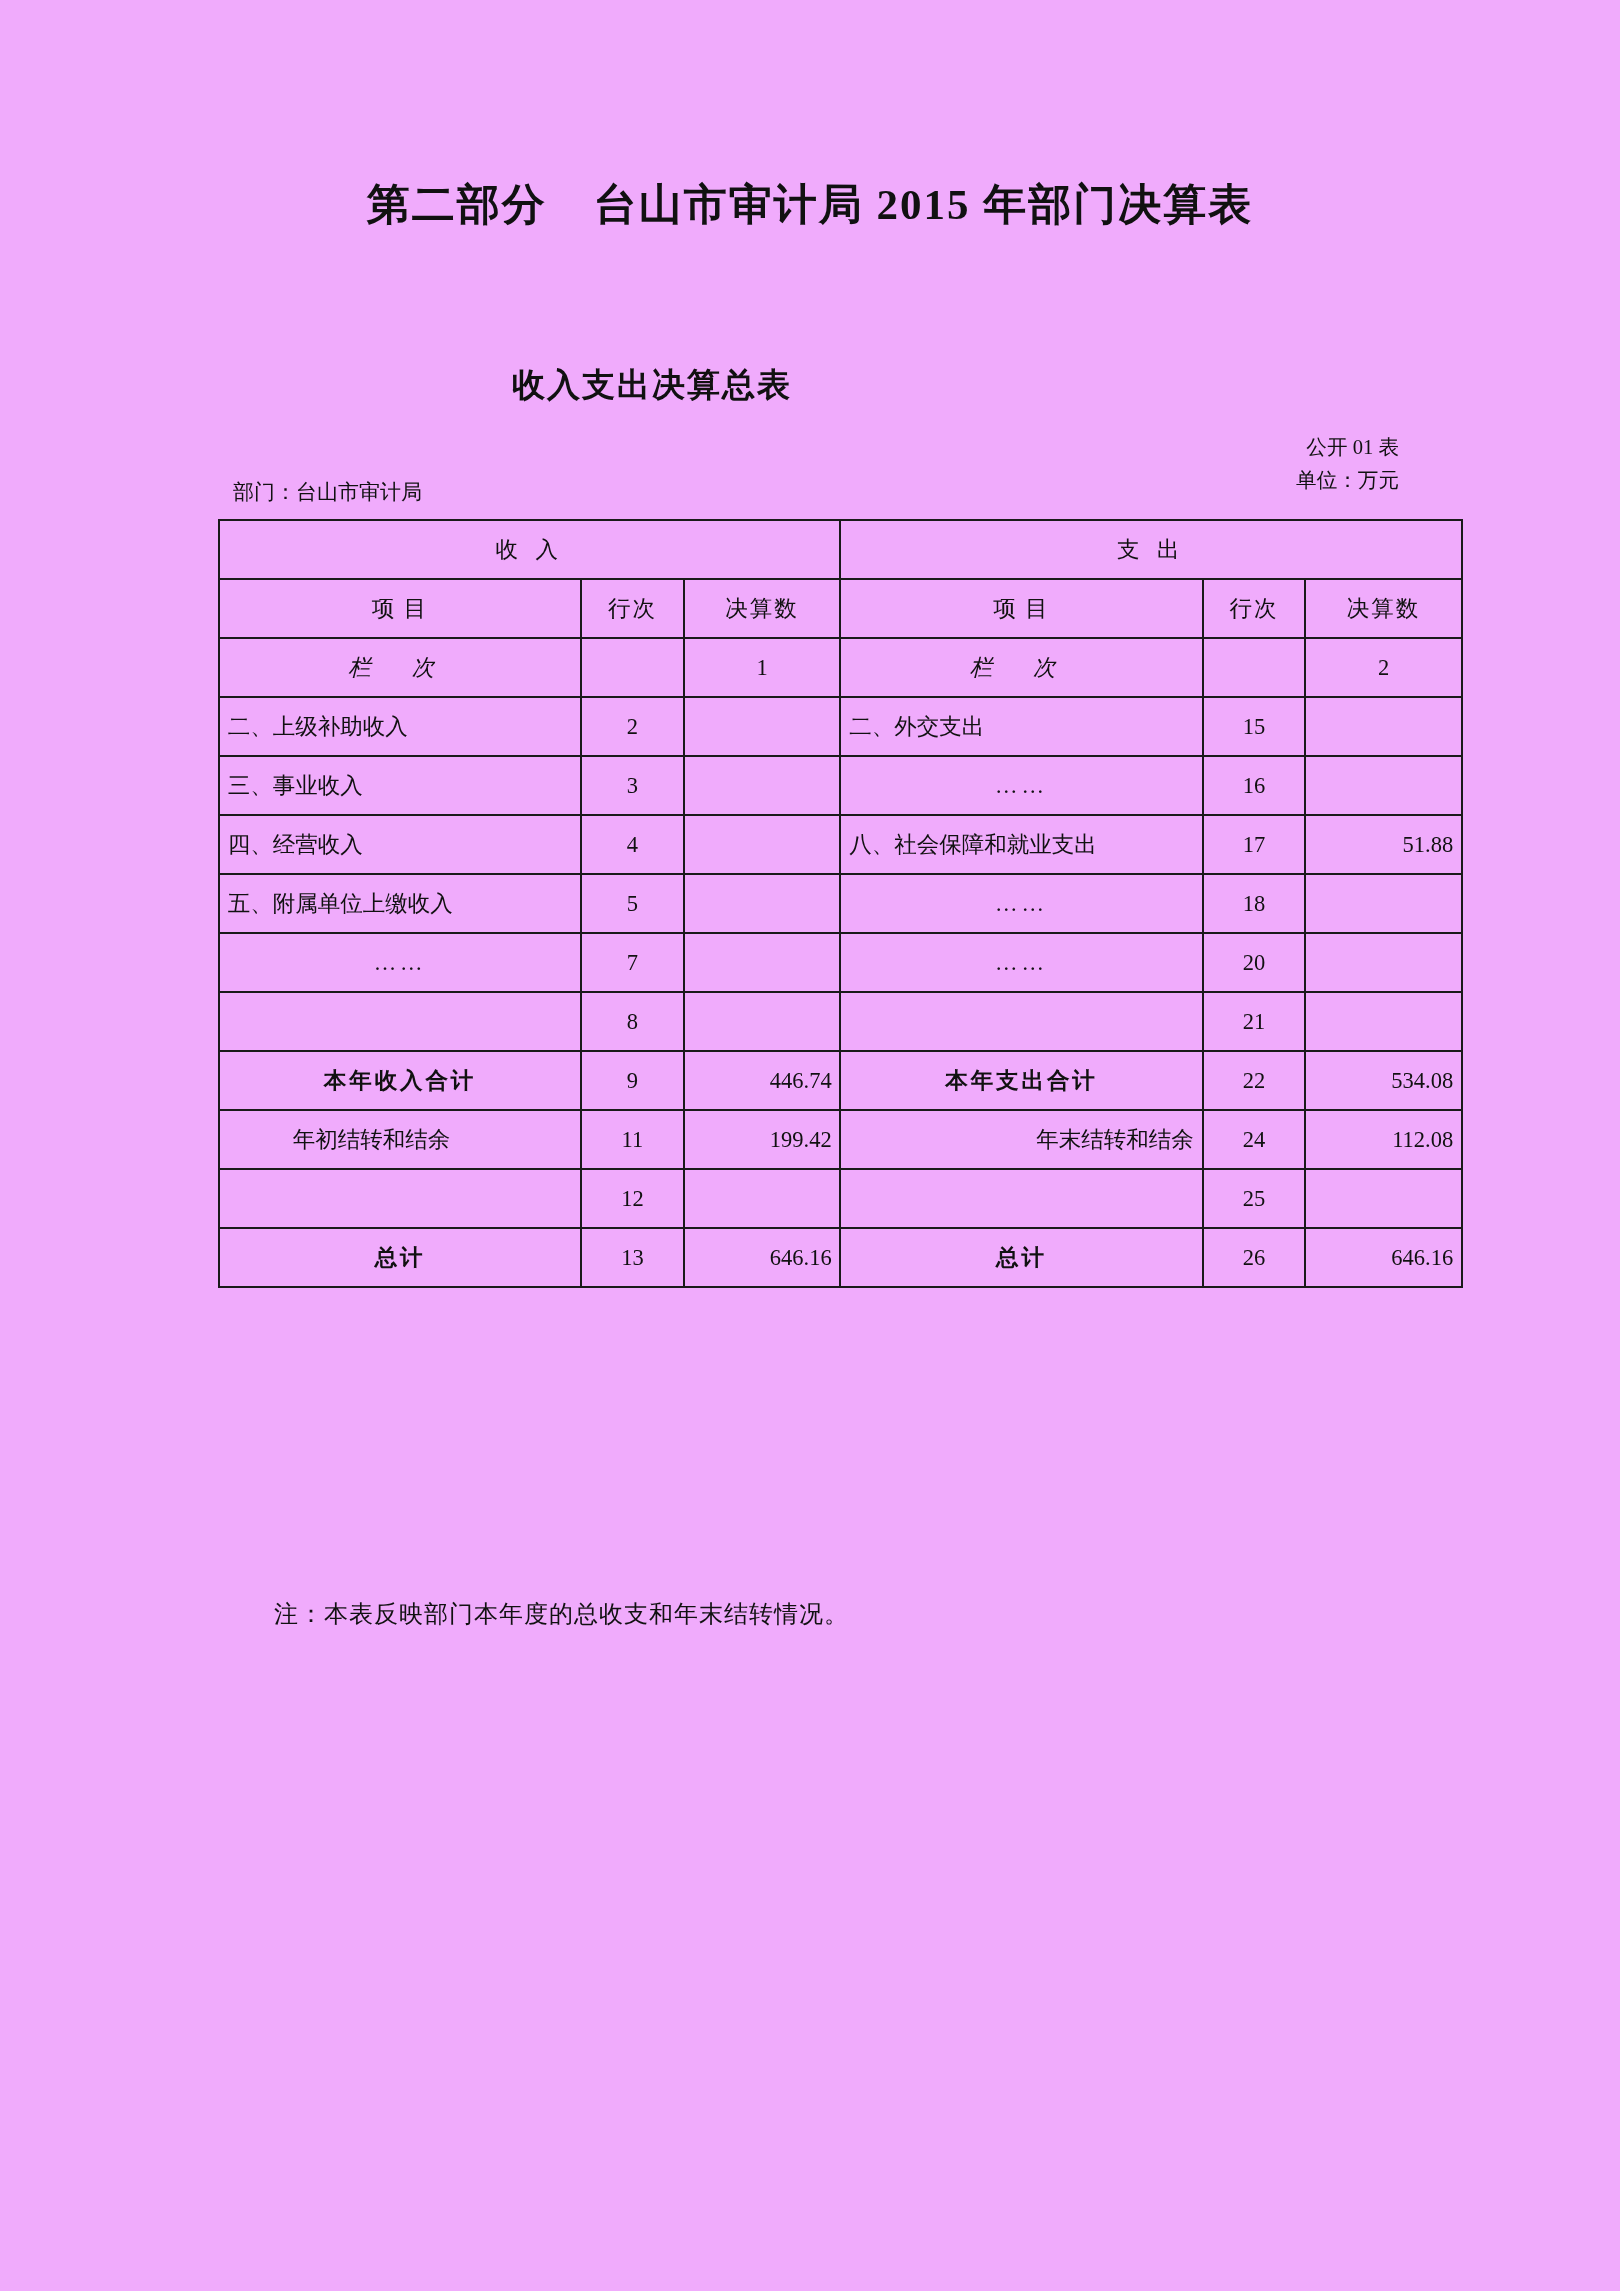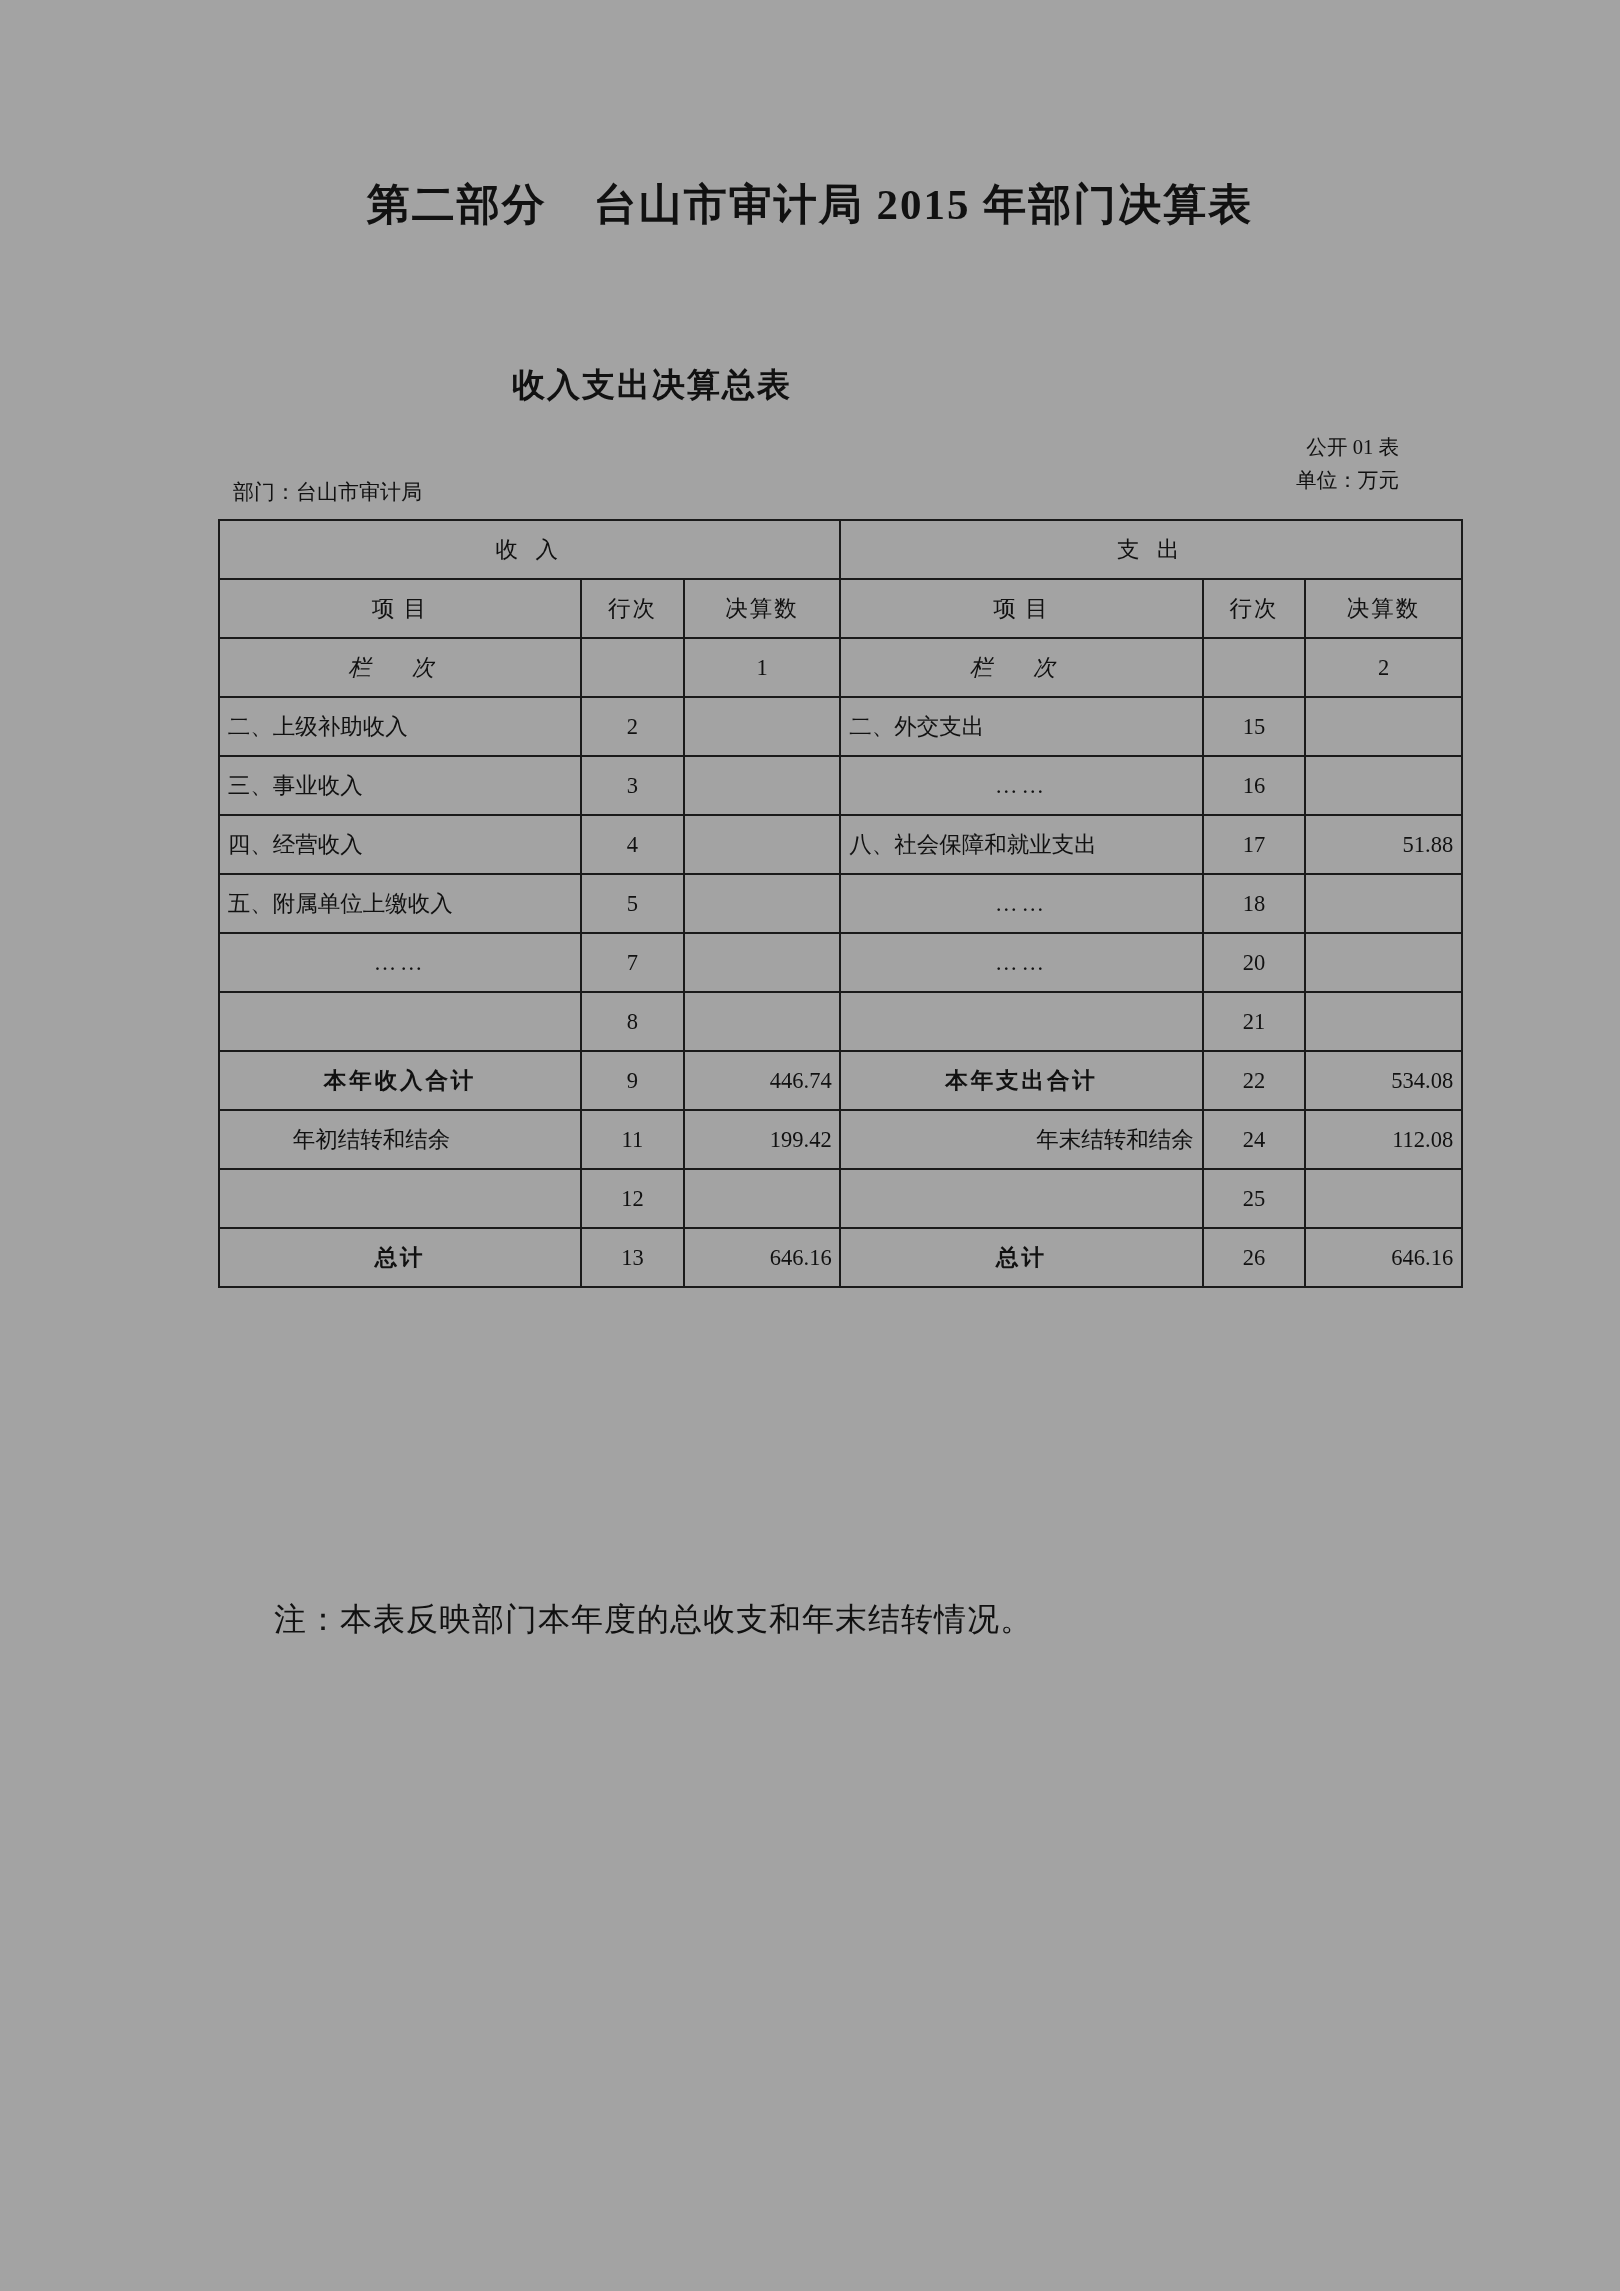--- a/index.html
+++ b/index.html
@@ -13,21 +13,21 @@
     font-family: "Liberation Serif", "DejaVu Serif", serif;
     color: #111111;
     position: relative;
     overflow: hidden;
   }
   .page {
     position: absolute;
     left: 0; top: 0;
     width: 1620px;
     height: 2292px;
-    background: #a3a3a3;
+    background: #f0abfc;
   }
   .doc-title {
     position: absolute;
     left: 0; top: 176px;
     width: 1620px;
     text-align: center;
     font-size: 43px;
     font-weight: bold;
     letter-spacing: 2px;
   }
@@ -106,21 +106,21 @@
     font-size: 22.5px;
     line-height: 31px;
     padding-left: 11.8px;
   }
   .wrap-item .ind { display: inline-block; width: 65px; }
   .wrap-item.r { text-align: right; }
   .note {
     position: absolute;
     left: 274px;
     top: 1598px;
-    font-size: 32px;
+    font-size: 24px;
     letter-spacing: 1px;
   }
 </style>
 </head>
 <body>
 
 <div class="page">
 
   <div class="doc-title">
     <span>第二部分</span><span class="gap"></span><span>台山市审计局 2015 年部门决算表</span>

